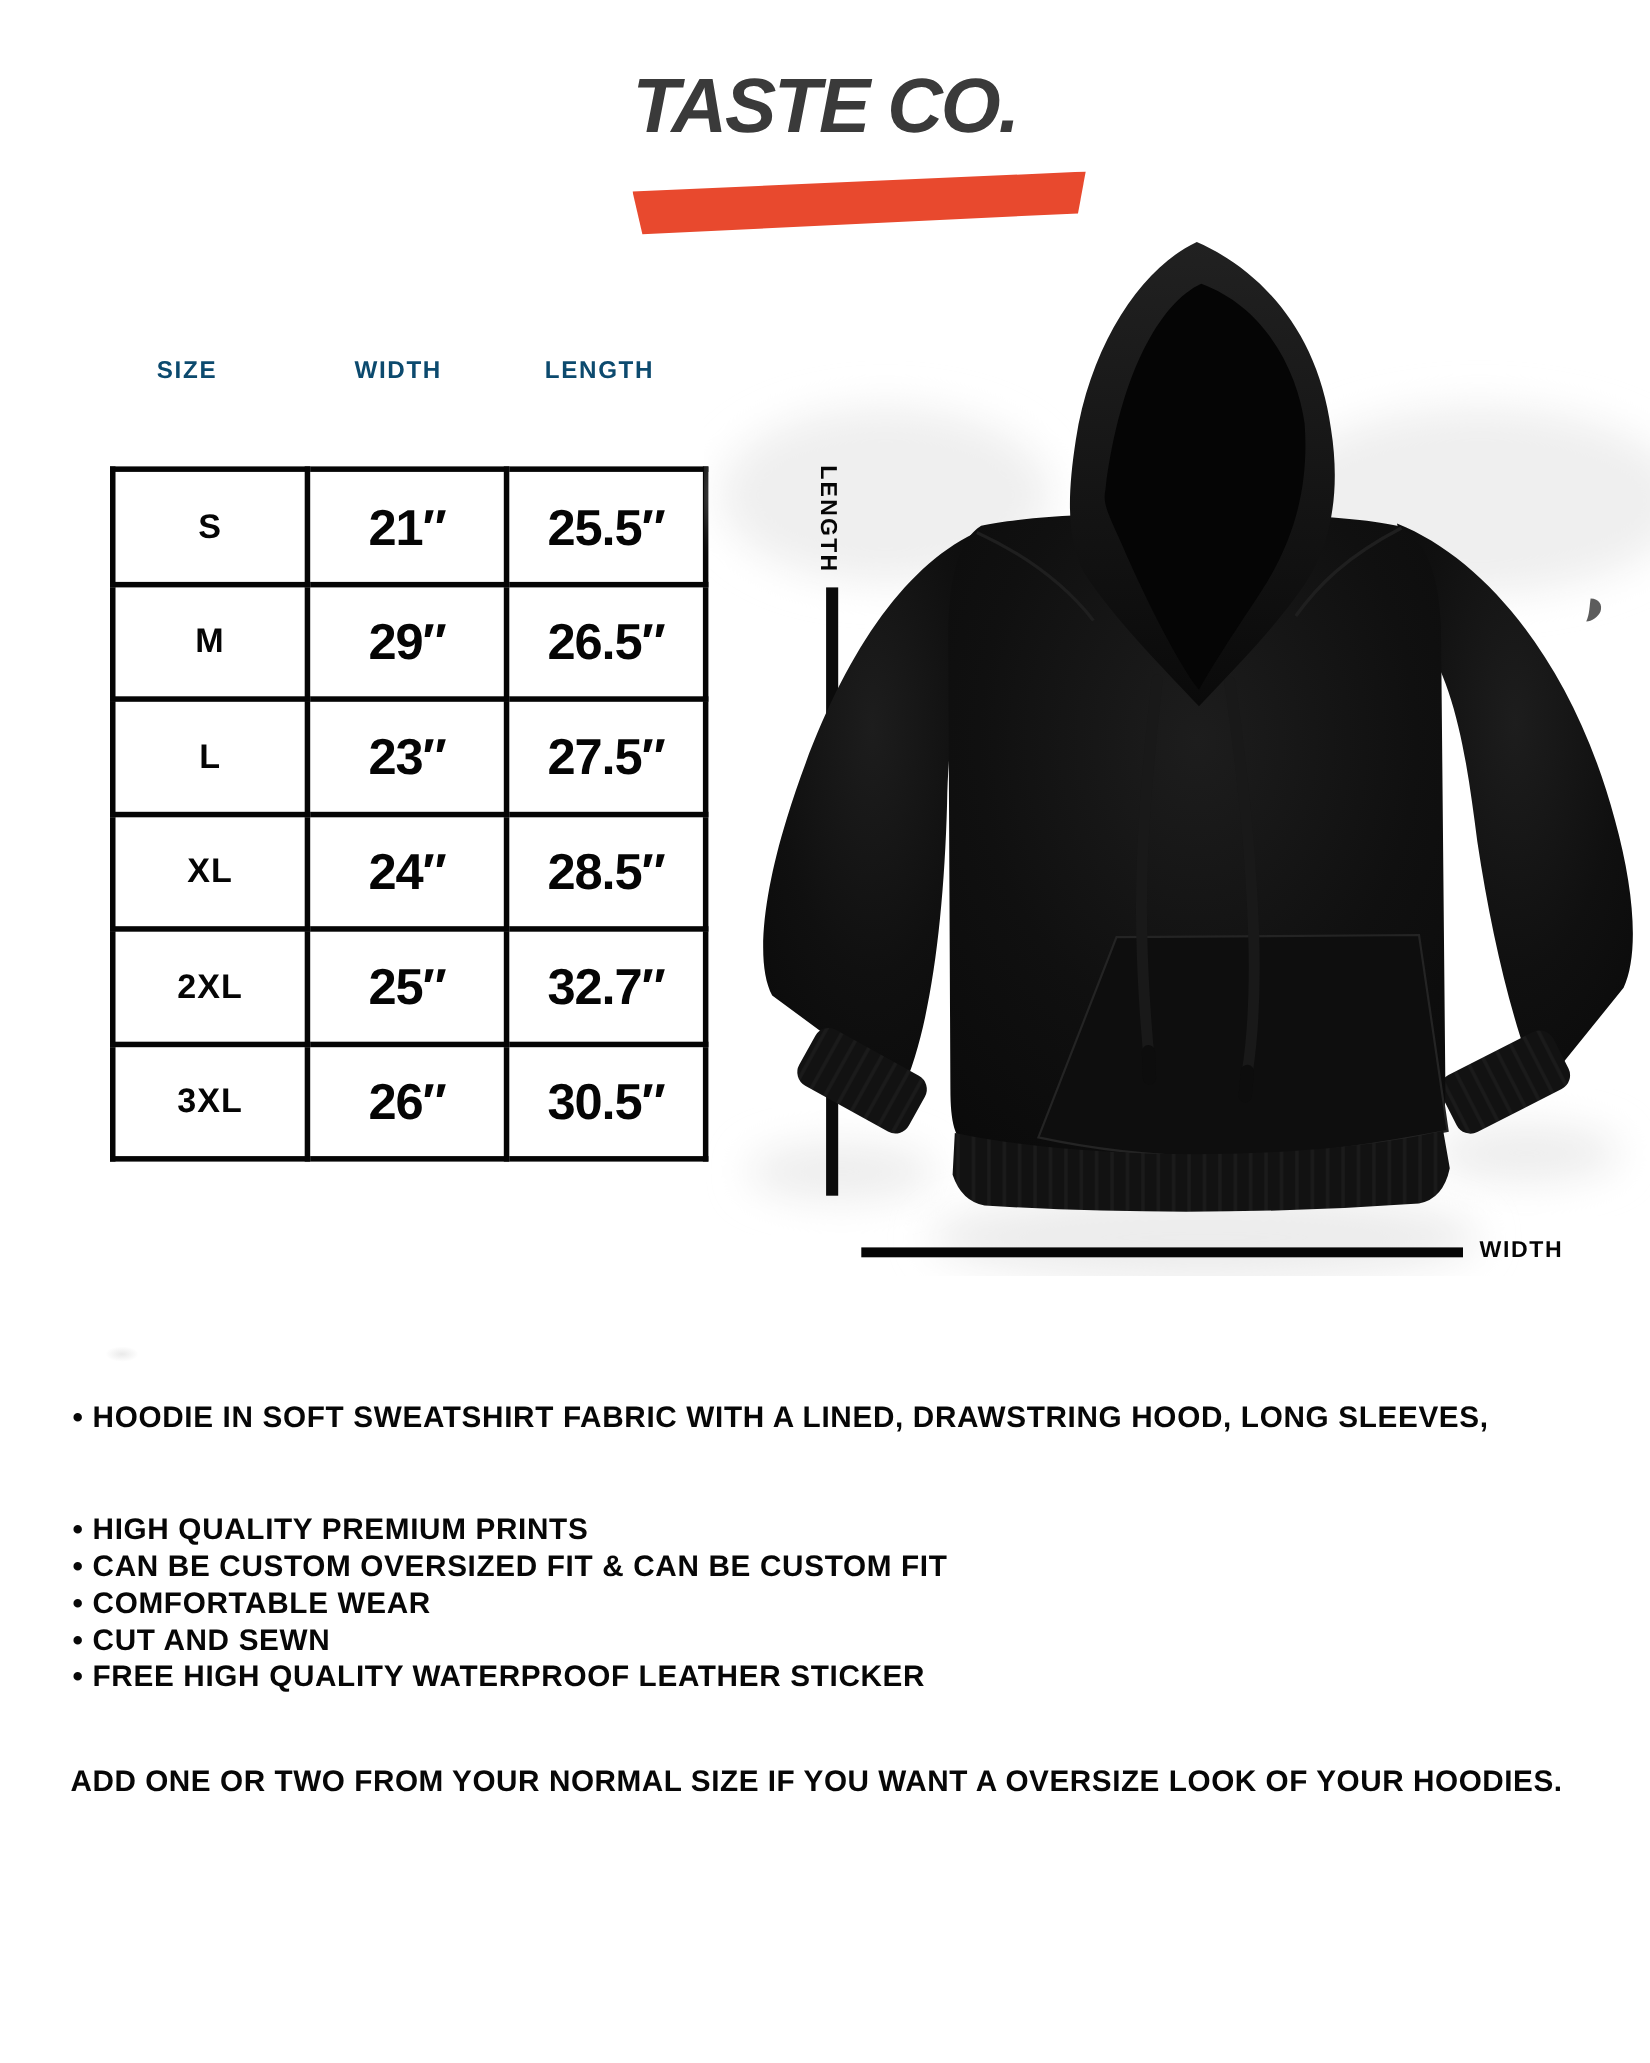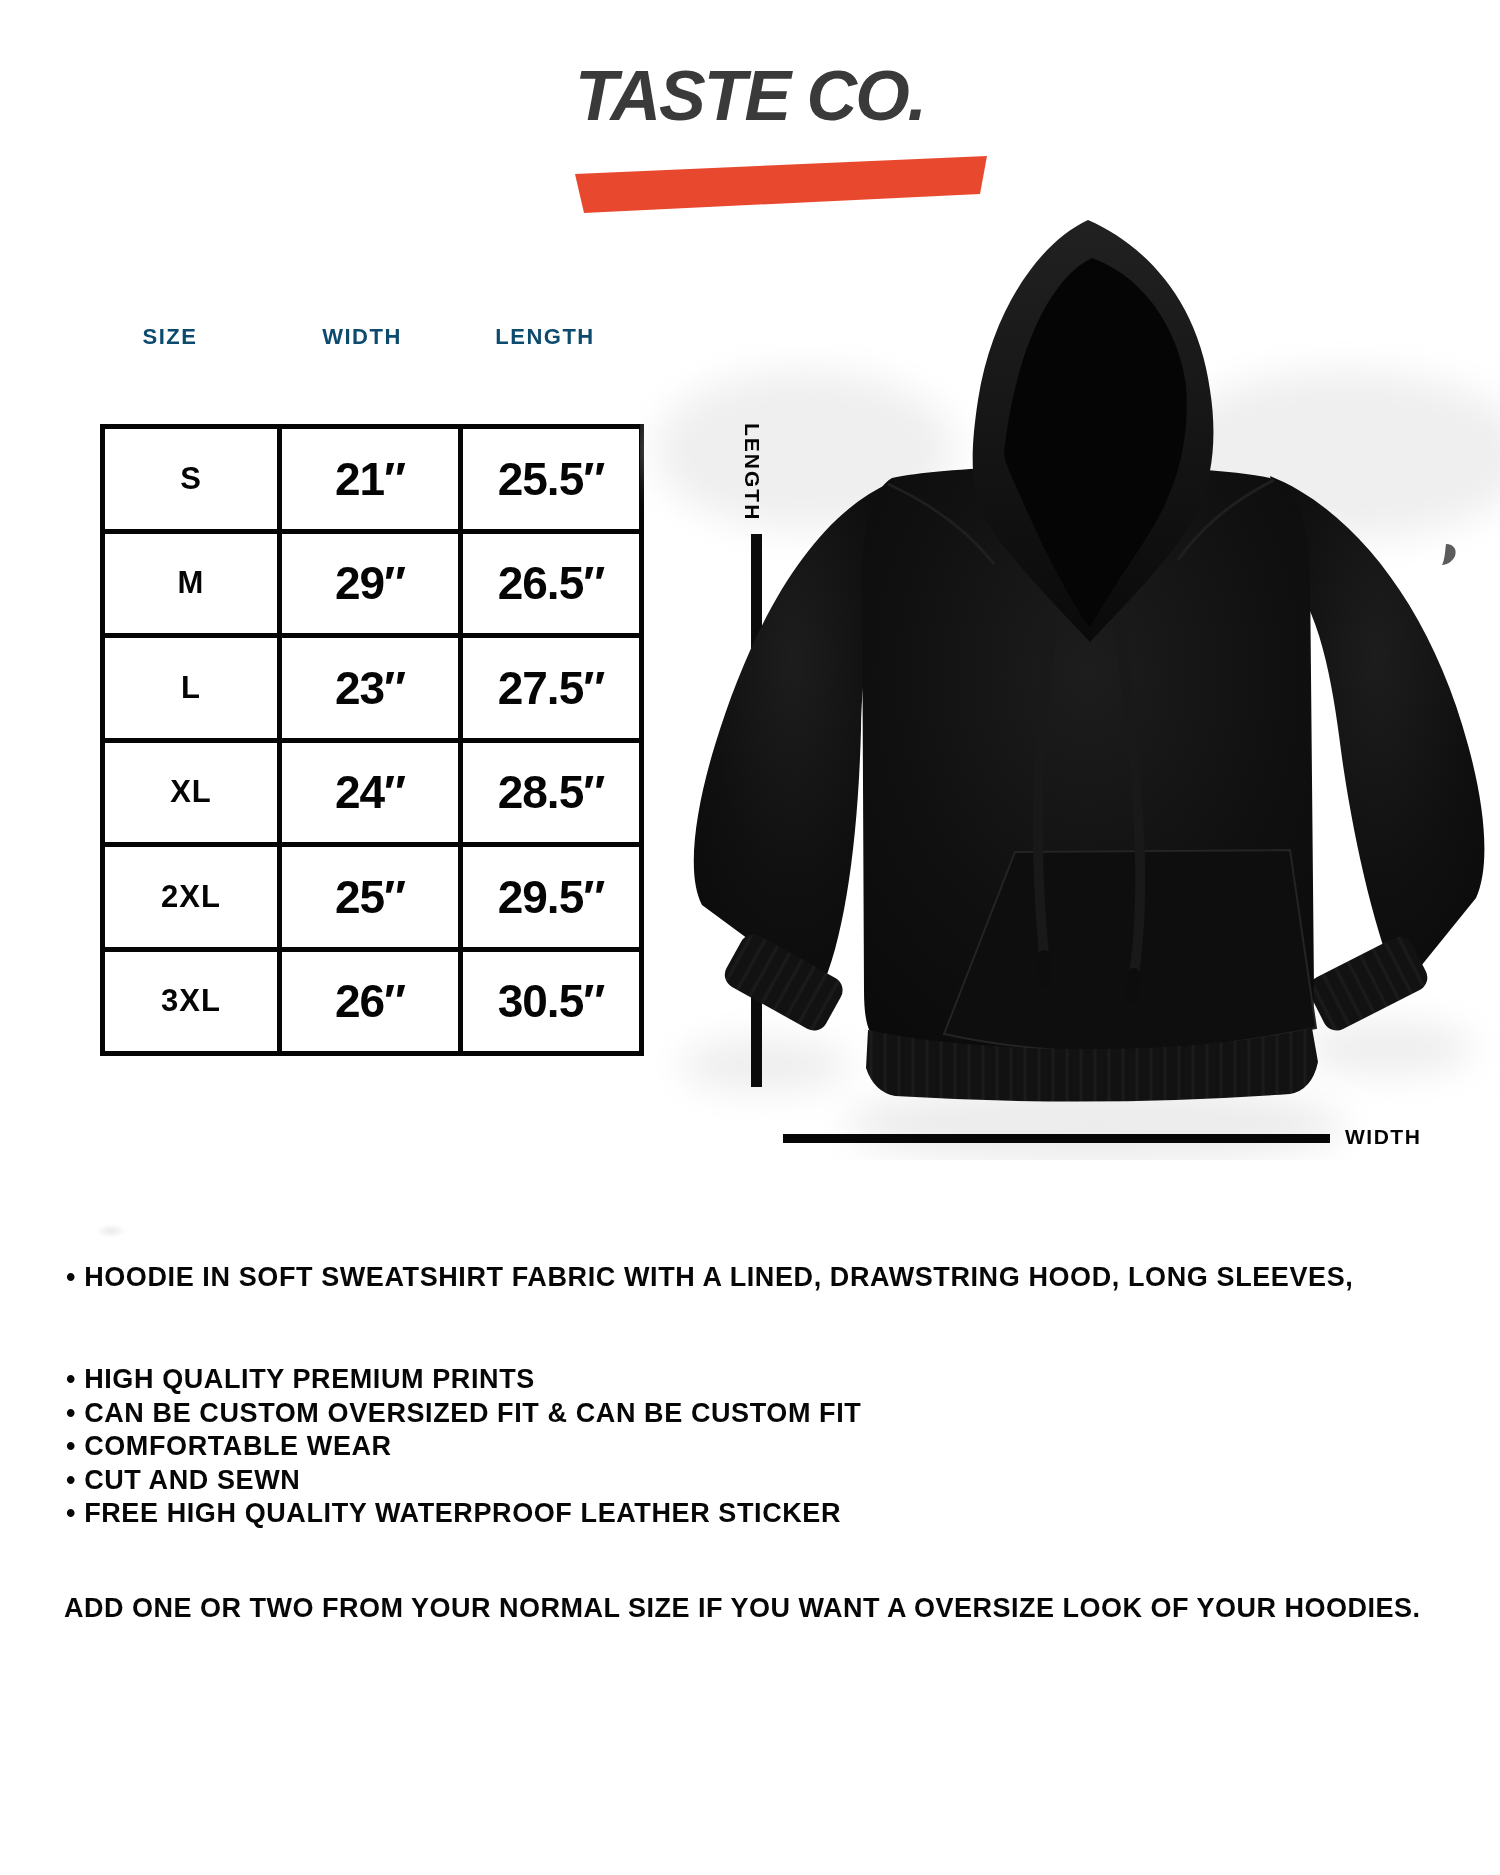--- a/index.html
+++ b/index.html
@@ -37,21 +37,21 @@
   .length-label{
     position:absolute;left:740px;top:423px;z-index:3;
     writing-mode:vertical-rl;font-size:21px;font-weight:bold;letter-spacing:2px;color:#050505;
   }
   .width-bar{position:absolute;left:783px;top:1134px;width:547px;height:9px;background:#060606;z-index:3;}
   .width-label{
     position:absolute;left:1345px;top:1125px;z-index:3;
     font-size:21px;font-weight:bold;letter-spacing:1.5px;color:#050505;
   }
   
-  .desc{position:absolute;left:66px;color:#070707;font-weight:bold;}
+  .desc{position:absolute;left:66px;color:#070707;font-weight:bold;margin-top:11px;}
   .intro{top:1262px;width:1400px;font-size:27px;line-height:31px;letter-spacing:0.6px;}
   .intro .line2{padding-left:21px;}
   .features{top:1363px;width:1400px;font-size:27px;line-height:33.5px;letter-spacing:0.6px;}
   .features div{white-space:nowrap;}
   .footer-note{top:1593px;left:64px;width:1420px;font-size:27px;letter-spacing:0.5px;white-space:nowrap;}
   .smudge{
     position:absolute;left:96px;top:1224px;width:30px;height:14px;border-radius:50%;
     background:radial-gradient(closest-side,#d8d8d8,rgba(216,216,216,0));opacity:.55;
   }
 </style>
@@ -87,21 +87,21 @@
     <td class="c-meas">27.5″</td>
   </tr>
   <tr>
     <td class="c-size">XL</td>
     <td class="c-meas">24″</td>
     <td class="c-meas">28.5″</td>
   </tr>
   <tr>
     <td class="c-size">2XL</td>
     <td class="c-meas">25″</td>
-    <td class="c-meas">29.5″</td>
+    <td class="c-meas">32.7″</td>
   </tr>
   <tr>
     <td class="c-size">3XL</td>
     <td class="c-meas">26″</td>
     <td class="c-meas">30.5″</td>
   </tr>
 </tbody>
   </table>
 
 <svg class="hoodie-svg" viewBox="0 0 880 970">

